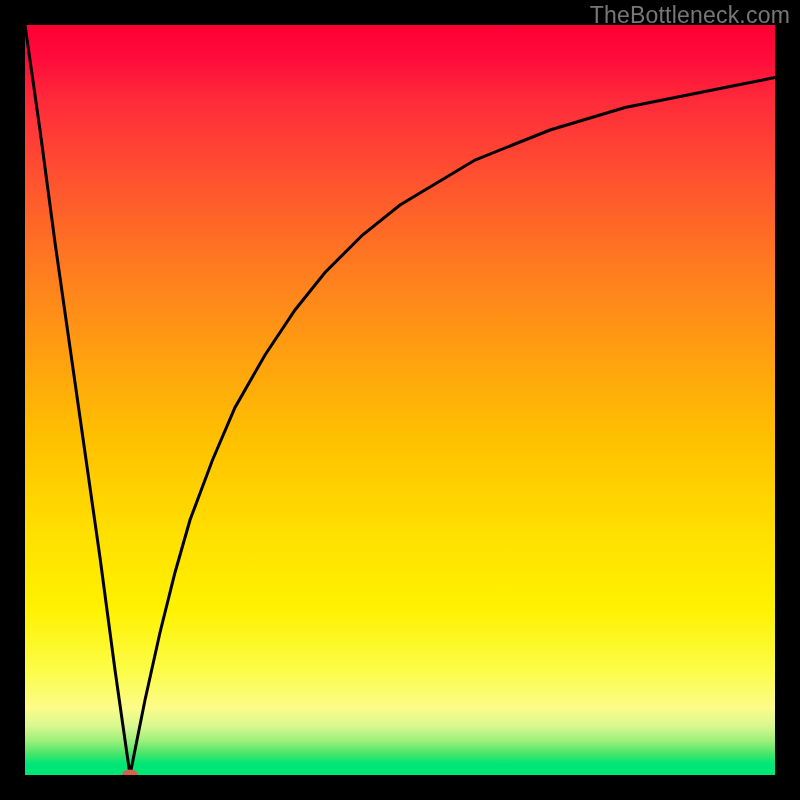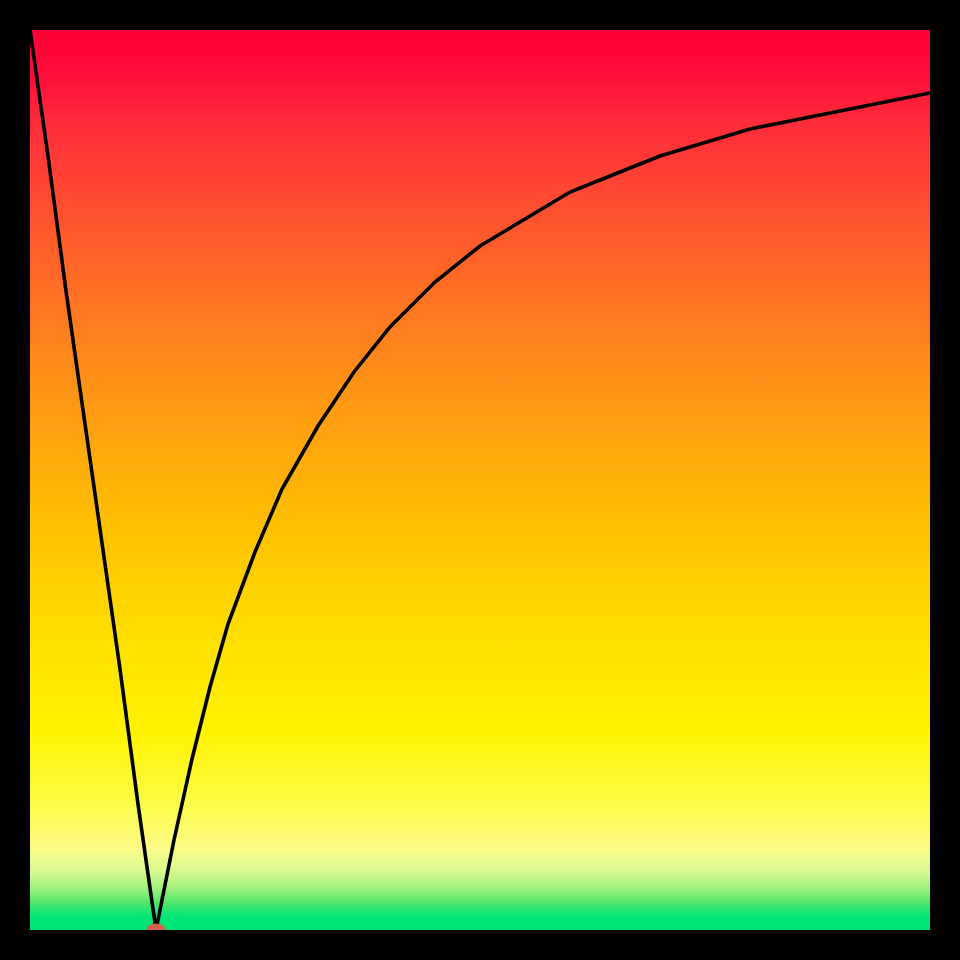--- a/index.html
+++ b/index.html
@@ -68,20 +68,21 @@
     height: 11px;
     border-radius: 50%;
     background: #d9604f;
     transform: translate(-50%, -50%);
   }
 </style>
 </head>
 <body>
 
 <div class="frame">
+  <div class="watermark">TheBottleneck.com</div>
 
   <div class="plot-area">
     <div class="gradient"></div>
 
     <svg class="curve" viewBox="0 0 750 750" preserveAspectRatio="none">
       <path d="M0.00 0.00 L15.00 105.00 L30.00 217.50 L45.00 322.50 L60.00 427.50 L75.00 532.50 L90.00 645.00 L105.00 750.00 L120.00 675.00 L135.00 607.50 L150.00 547.50 L165.00 495.00 L187.50 435.00 L210.00 382.50 L240.00 330.00 L270.00 285.00 L300.00 247.50 L337.50 210.00 L375.00 180.00 L412.50 157.50 L450.00 135.00 L487.50 120.00 L525.00 105.00 L562.50 93.75 L600.00 82.50 L637.50 75.00 L675.00 67.50 L712.50 60.00 L750.00 52.50" fill="none" stroke="#000" stroke-width="3" stroke-linecap="round"></path>
     </svg>
 
     <div class="marker" style="left: 105px; top: 750px;"></div>
   </div>

